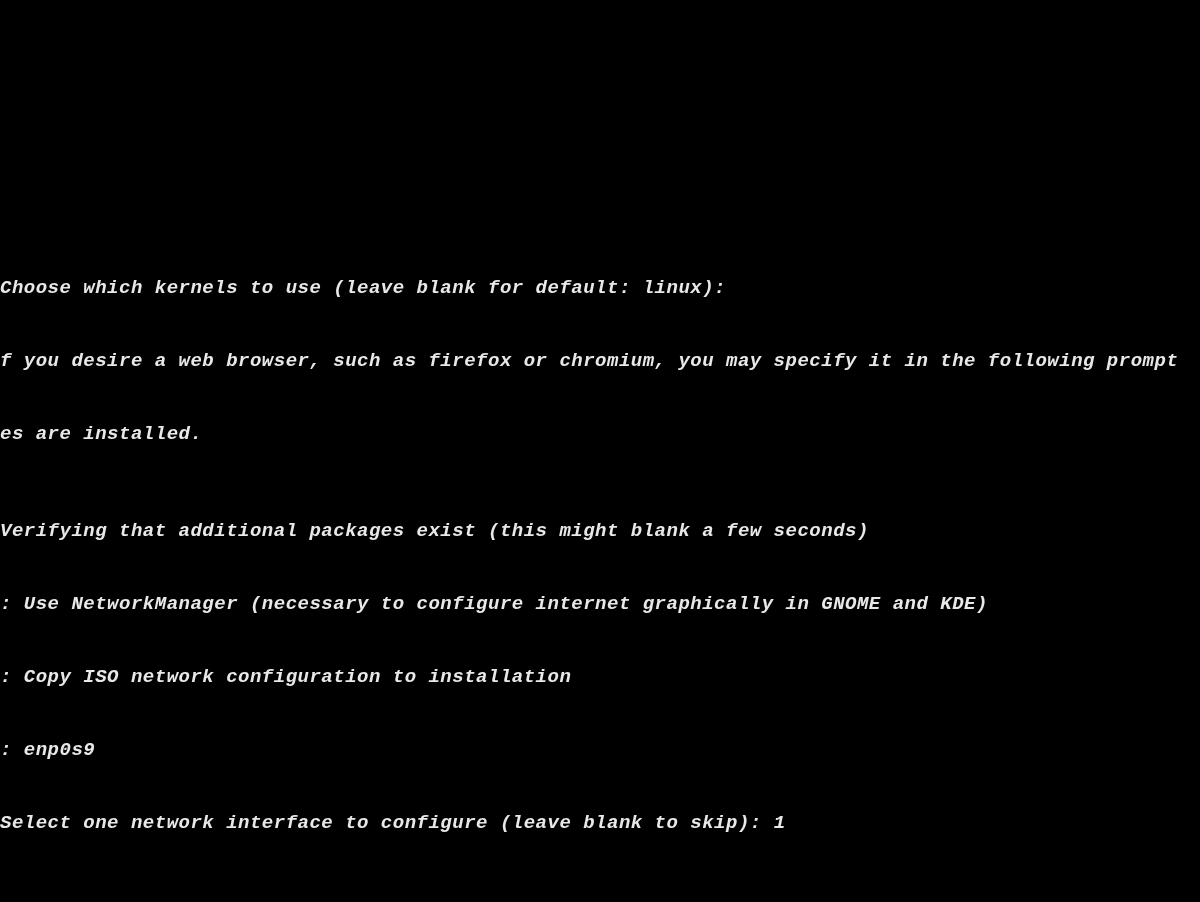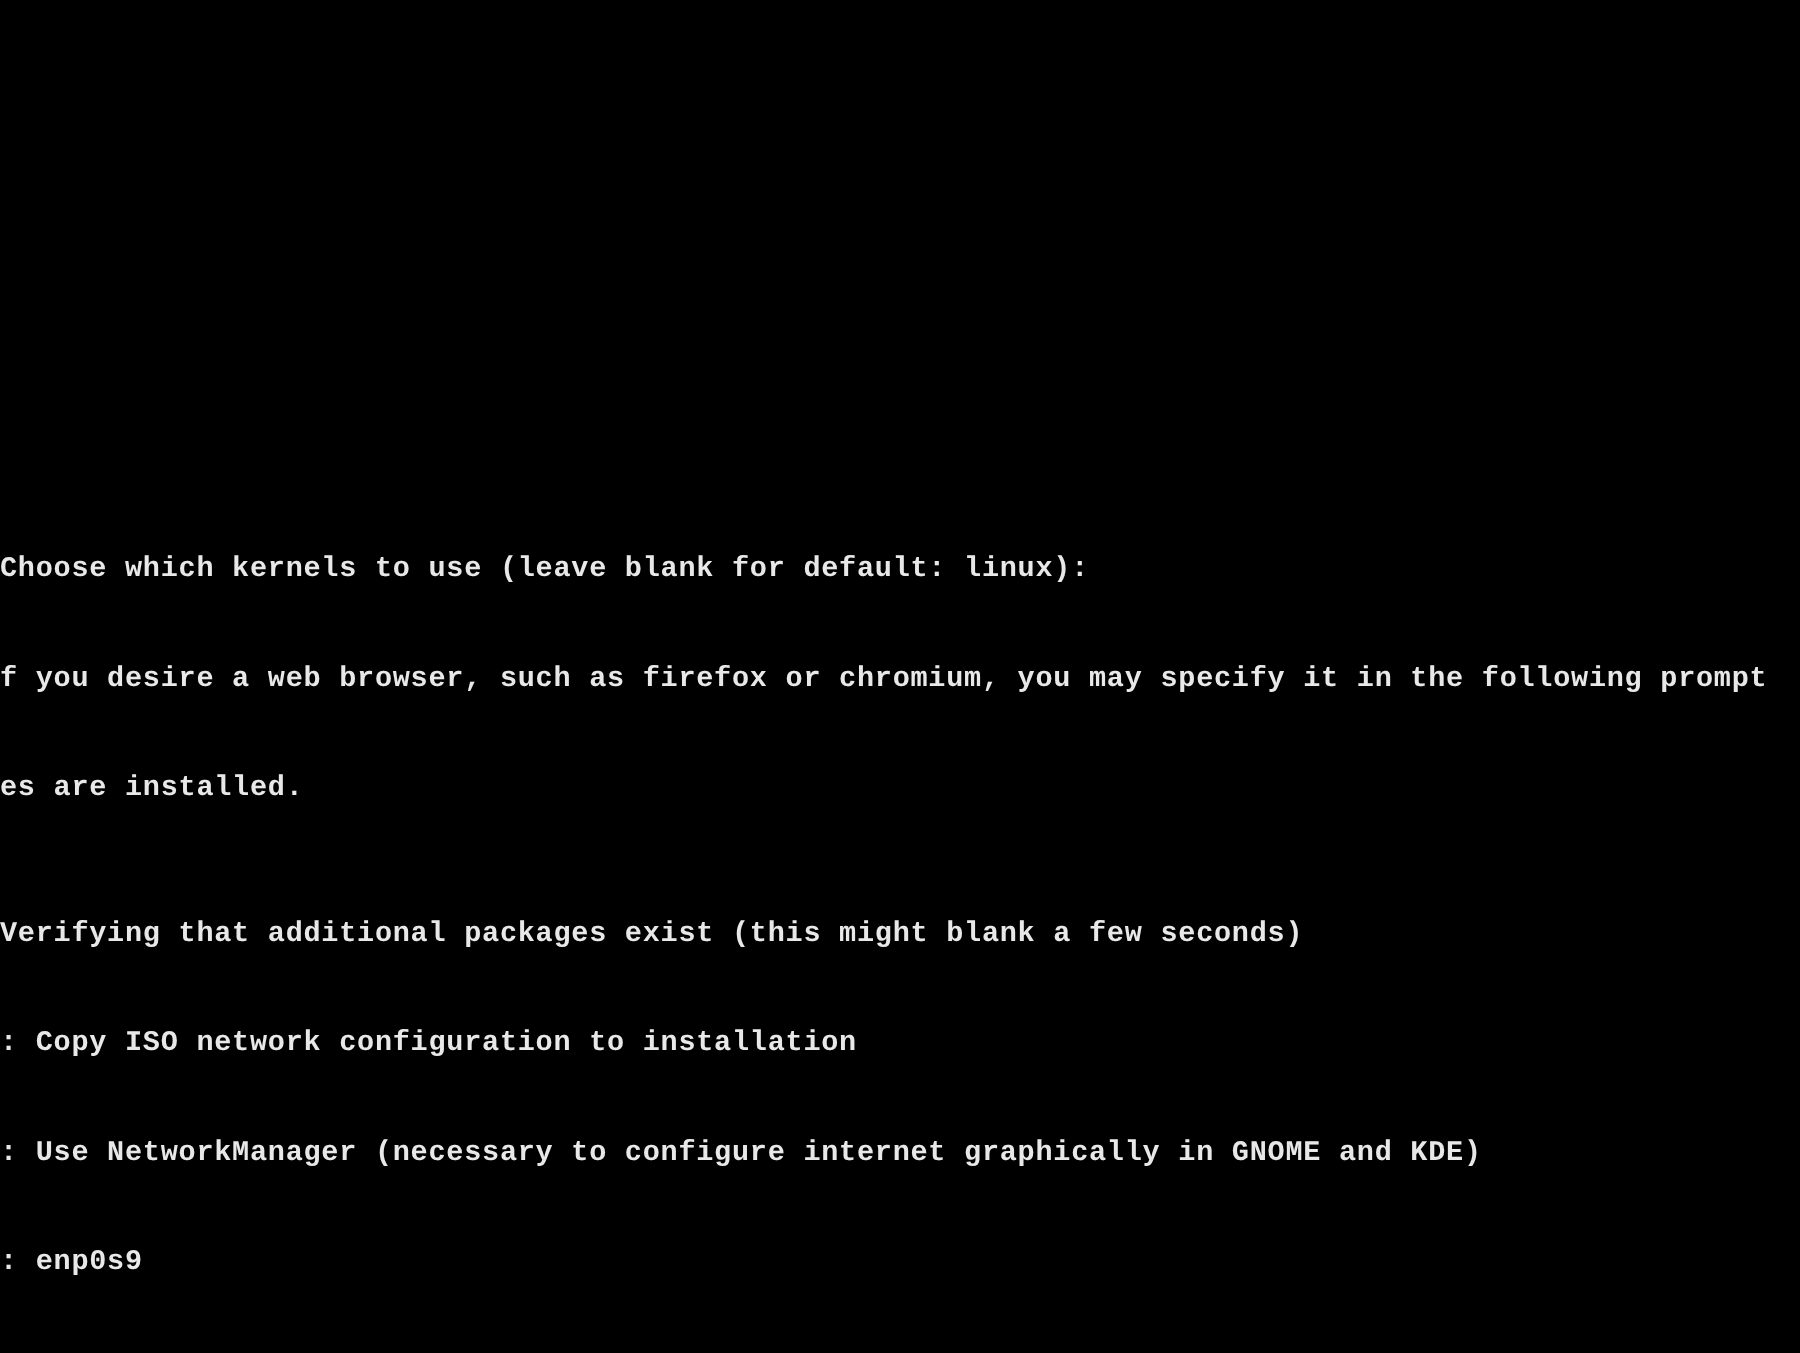--- a/index.html
+++ b/index.html
@@ -19,24 +19,25 @@
       letter-spacing: 0.5px;
       line-height: 1.28;
     }
     .terminal {
       width: 100%;
       height: 100%;
       position: relative;
     }
     .output-block {
       position: absolute;
-      bottom: 0;
+      bottom: 18px;
       left: 0;
       width: 100%;
       white-space: pre;
+      font-style: italic;
     }
     .line {
       display: block;
       white-space: pre;
       overflow: hidden;
     }
     .blank-line {
       height: 1.28em;
     }
     .inline {
@@ -55,17 +56,18 @@
 </head>
 <body>
 
 <div class="terminal">
   <div class="output-block">
     <span class="line">Choose which kernels to use (leave blank for default: linux):</span>
     <span class="line">f you desire a web browser, such as firefox or chromium, you may specify it in the following prompt</span>
     <span class="line">es are installed.</span>
     <span class="blank-line"></span>
     <span class="line">Verifying that additional packages exist (this might blank a few seconds)</span>
+    <span class="line">: Use NetworkManager (necessary to configure internet graphically in GNOME and KDE)</span>
     <span class="line">: Copy ISO network configuration to installation</span>
-    <span class="line">: Use NetworkManager (necessary to configure internet graphically in GNOME and KDE)</span>
     <span class="line">: enp0s9</span>
+    <span class="line"><span class="inline">Select one network interface to configure (leave blank to skip): </span><span class="inline">1</span><span class="cursor"></span></span>
   </div>
 </div>
 
 </body></html>

